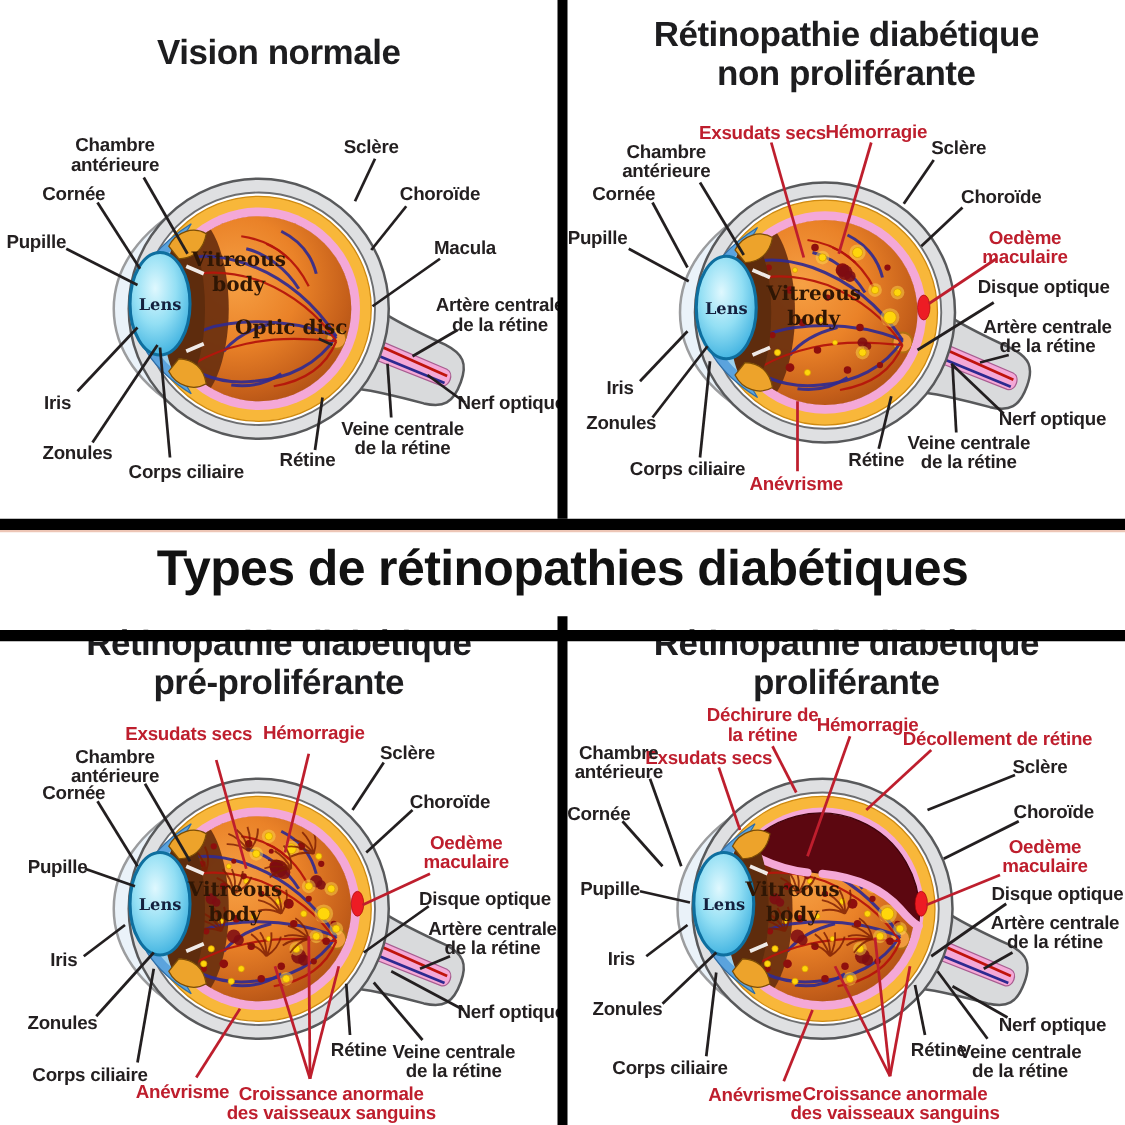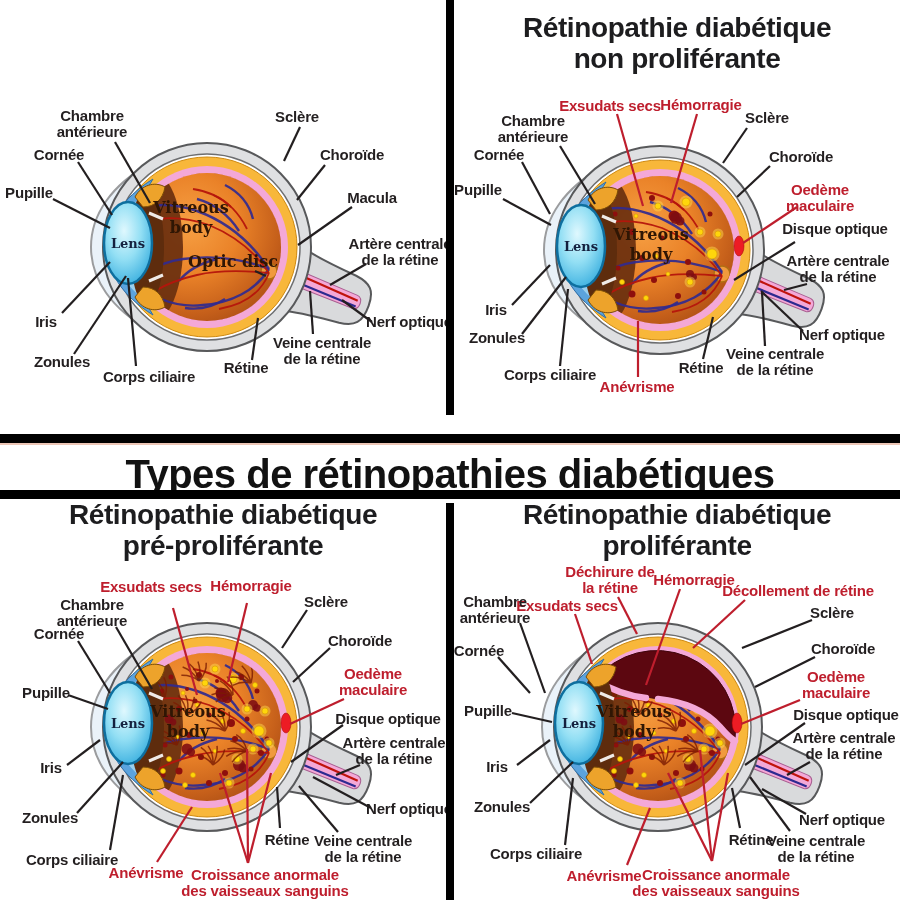--- a/index.html
+++ b/index.html
@@ -12,21 +12,21 @@
   #panel-3{left:454px;top:493px;width:446px;height:407px;}
   .panel-svg{position:absolute;left:0;top:0;overflow:visible;}
   .panel-title{position:absolute;left:0;top:12px;width:100%;margin:0;text-align:center;
       font-size:28px;line-height:31px;font-weight:700;color:#1d1d1f;letter-spacing:-0.4px;
       white-space:pre-line;}
   #panel-0 .panel-title{top:26px;}
   #panel-2 .panel-title,#panel-3 .panel-title{top:6px;}
   .vdiv{position:absolute;left:446px;width:8px;background:#000;}
   #vdiv-top{top:0;height:415px;}
   #vdiv-bottom{top:493px;height:407px;}
-  #banner{position:absolute;left:0;top:415px;width:900px;height:65px;margin-top:19px;}
+  #banner{position:absolute;left:0;top:415px;width:900px;height:98px;}
   #banner .bar-top{position:absolute;left:0;top:0;width:100%;height:9px;background:#000;}
   #banner .pink-line{position:absolute;left:0;top:9px;width:100%;height:2px;background:#edc6b6;}
   #banner .band{position:absolute;left:0;top:11px;width:100%;height:58px;background:#fff;
       display:flex;align-items:center;justify-content:center;}
   #banner .band span{font-size:40px;font-weight:700;color:#121212;letter-spacing:-0.5px;}
   #banner .bar-bottom{position:absolute;left:0;bottom:0;width:100%;height:9px;background:#000;}
   svg text{font-family:"Liberation Sans",sans-serif;font-weight:700;}
   svg text.eyetext{font-family:"DejaVu Serif","Liberation Serif",serif;font-weight:700;}
 </style>
 </head>
@@ -123,20 +123,21 @@
           <text x="149" y="382" text-anchor="middle" font-size="15" letter-spacing="-0.2" fill="#231f20"><tspan x="149" dy="0">Corps ciliaire</tspan></text>
           <text x="297" y="122" text-anchor="middle" font-size="15" letter-spacing="-0.2" fill="#231f20"><tspan x="297" dy="0">Sclère</tspan></text>
           <text x="352" y="160" text-anchor="middle" font-size="15" letter-spacing="-0.2" fill="#231f20"><tspan x="352" dy="0">Choroïde</tspan></text>
           <text x="372" y="203" text-anchor="middle" font-size="15" letter-spacing="-0.2" fill="#231f20"><tspan x="372" dy="0">Macula</tspan></text>
           <text x="400" y="249" text-anchor="middle" font-size="15" letter-spacing="-0.2" fill="#231f20"><tspan x="400" dy="0">Artère centrale</tspan><tspan x="400" dy="15.5">de la rétine</tspan></text>
           <text x="409" y="327" text-anchor="middle" font-size="15" letter-spacing="-0.2" fill="#231f20"><tspan x="409" dy="0">Nerf optique</tspan></text>
           <text x="322" y="348" text-anchor="middle" font-size="15" letter-spacing="-0.2" fill="#231f20"><tspan x="322" dy="0">Veine centrale</tspan><tspan x="322" dy="15.5">de la rétine</tspan></text>
           <text x="246" y="373" text-anchor="middle" font-size="15" letter-spacing="-0.2" fill="#231f20"><tspan x="246" dy="0">Rétine</tspan></text>
         </g>
       </svg>
+    <h2 class="panel-title">Vision normale</h2>
   </section>
 
   <section class="panel" id="panel-1">
     <svg class="panel-svg" width="446" height="415">
         <defs>
     <radialGradient id="p1v" cx="38%" cy="35%" r="75%">
       <stop offset="0" stop-color="#f6a044"></stop>
             <stop offset="0.45" stop-color="#ea8228"></stop>
       <stop offset="0.8" stop-color="#c55f1a"></stop>
             <stop offset="1" stop-color="#a84c13"></stop>

